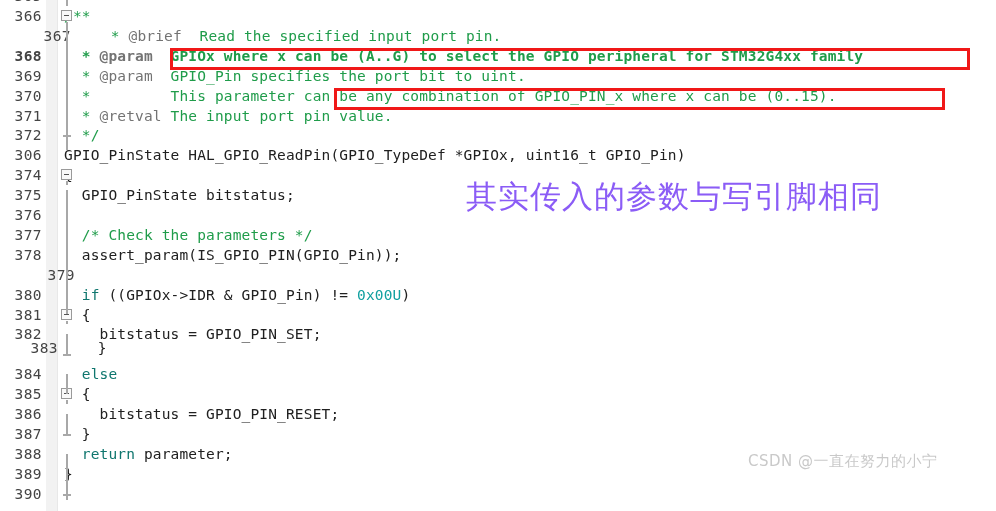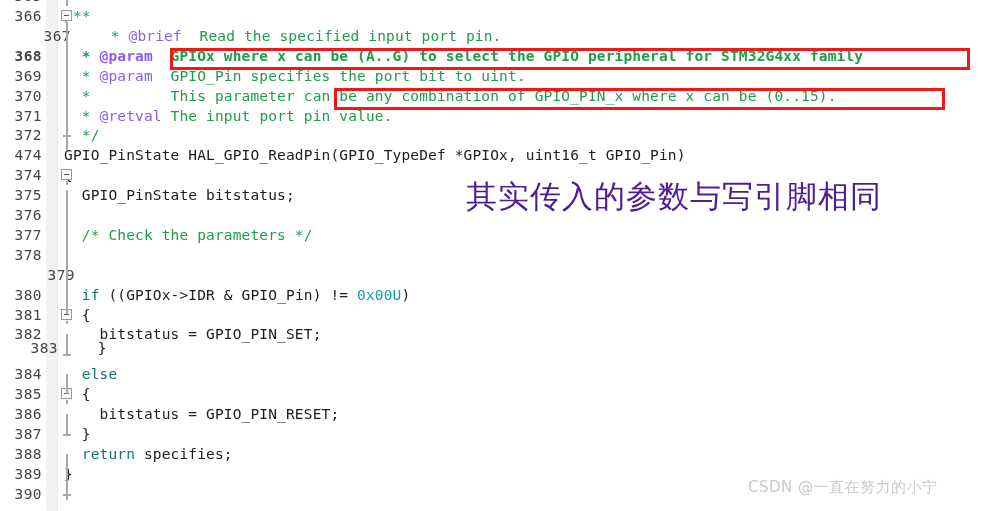--- a/index.html
+++ b/index.html
@@ -101,36 +101,36 @@
     left: 64px;
     white-space: pre;
     font-size: 14.5px;
     letter-spacing: 0.15px;
     font-family: "DejaVu Sans Mono", "Liberation Mono", monospace;
   }
 
   
   .t-plain   { color: #202020; }
   .t-comment { color: #1f9c4a; }
-  .t-doctag  { color: #8b5cf6; }
+  .t-doctag  { color: #737373; }
   .t-keyword { color: #0f766e; font-weight: normal; }
   .t-number  { color: #11a0a0; }
 
   
   .redbox {
     position: absolute;
     border: 3px solid #f01818;
     box-sizing: border-box;
     pointer-events: none;
   }
 
   
   .annotation {
     position: absolute;
-    color: #4c1d95;
+    color: #8b5cf6;
     font-family: "DejaVu Sans", "Liberation Sans", sans-serif;
     font-size: 31px;
     line-height: 38px;
     white-space: pre;
     letter-spacing: 1px;
   }
 
   
   .watermark {
     position: absolute;
@@ -166,36 +166,36 @@
   </div>
 
   <div id="lines-layer">
       <div class="line" style="top: 6px;"><span class="lineno">366</span><span class="code"><span class="t-comment">/**</span></span></div>
       <div class="line" style="top: 25.9px; margin-left: 29px;"><span class="lineno">367</span><span class="code"><span class="t-comment">  * </span><span class="t-doctag">@brief</span><span class="t-comment">  Read the specified input port pin.</span></span></div>
       <div class="line" style="top: 45.8px; font-weight: bold;"><span class="lineno">368</span><span class="code"><span class="t-comment">  * </span><span class="t-doctag">@param</span><span class="t-comment">  GPIOx where x can be (A..G) to select the GPIO peripheral for STM32G4xx family</span></span></div>
       <div class="line" style="top: 65.7px;"><span class="lineno">369</span><span class="code"><span class="t-comment">  * </span><span class="t-doctag">@param</span><span class="t-comment">  GPIO_Pin specifies the port bit to uint.</span></span></div>
       <div class="line" style="top: 85.6px;"><span class="lineno">370</span><span class="code"><span class="t-comment">  *         This parameter can be any combination of GPIO_PIN_x where x can be (0..15).</span></span></div>
       <div class="line" style="top: 105.5px;"><span class="lineno">371</span><span class="code"><span class="t-comment">  * </span><span class="t-doctag">@retval</span><span class="t-comment"> The input port pin value.</span></span></div>
       <div class="line" style="top: 125.4px;"><span class="lineno">372</span><span class="code"><span class="t-comment">  */</span></span></div>
-      <div class="line" style="top: 145.3px;"><span class="lineno">474</span><span class="code"><span class="t-plain">GPIO_PinState HAL_GPIO_ReadPin(GPIO_TypeDef *GPIOx, uint16_t GPIO_Pin)</span></span></div>
+      <div class="line" style="top: 145.3px;"><span class="lineno">306</span><span class="code"><span class="t-plain">GPIO_PinState HAL_GPIO_ReadPin(GPIO_TypeDef *GPIOx, uint16_t GPIO_Pin)</span></span></div>
       <div class="line" style="top: 165.2px;"><span class="lineno">374</span><span class="code"><span class="t-plain">{</span></span></div>
       <div class="line" style="top: 185.1px;"><span class="lineno">375</span><span class="code"><span class="t-plain">  GPIO_PinState bitstatus;</span></span></div>
       <div class="line" style="top: 205px;"><span class="lineno">376</span><span class="code"><span class="t-plain"></span></span></div>
       <div class="line" style="top: 224.9px;"><span class="lineno">377</span><span class="code"><span class="t-comment">  /* Check the parameters */</span></span></div>
-      <div class="line" style="top: 244.8px;"><span class="lineno">378</span></div>
+      <div class="line" style="top: 244.8px;"><span class="lineno">378</span><span class="code"><span class="t-plain">  assert_param(IS_GPIO_PIN(GPIO_Pin));</span></span></div>
       <div class="line" style="top: 264.7px; margin-left: 33px;"><span class="lineno">379</span><span class="code"><span class="t-plain"></span></span></div>
       <div class="line" style="top: 284.6px;"><span class="lineno">380</span><span class="code"><span class="t-plain">  </span><span class="t-keyword">if</span><span class="t-plain"> ((GPIOx-&gt;IDR &amp; GPIO_Pin) != </span><span class="t-number">0x00U</span><span class="t-plain">)</span></span></div>
       <div class="line" style="top: 304.5px;"><span class="lineno">381</span><span class="code"><span class="t-plain">  {</span></span></div>
       <div class="line" style="top: 324.4px;"><span class="lineno">382</span><span class="code"><span class="t-plain">    bitstatus = GPIO_PIN_SET;</span></span></div>
       <div class="line" style="top: 338px; margin-left: 16px;"><span class="lineno">383</span><span class="code"><span class="t-plain">  }</span></span></div>
       <div class="line" style="top: 364.2px;"><span class="lineno">384</span><span class="code"><span class="t-plain">  </span><span class="t-keyword">else</span></span></div>
       <div class="line" style="top: 384.1px;"><span class="lineno">385</span><span class="code"><span class="t-plain">  {</span></span></div>
       <div class="line" style="top: 404px;"><span class="lineno">386</span><span class="code"><span class="t-plain">    bitstatus = GPIO_PIN_RESET;</span></span></div>
       <div class="line" style="top: 423.9px;"><span class="lineno">387</span><span class="code"><span class="t-plain">  }</span></span></div>
-      <div class="line" style="top: 443.8px;"><span class="lineno">388</span><span class="code"><span class="t-plain">  </span><span class="t-keyword">return</span><span class="t-plain"> specifies;</span></span></div>
+      <div class="line" style="top: 443.8px;"><span class="lineno">388</span><span class="code"><span class="t-plain">  </span><span class="t-keyword">return</span><span class="t-plain"> parameter;</span></span></div>
       <div class="line" style="top: 463.7px;"><span class="lineno">389</span><span class="code"><span class="t-plain">}</span></span></div>
       <div class="line" style="top: 483.6px;"><span class="lineno">390</span><span class="code"><span class="t-plain"></span></span></div>
     </div>
   <div id="fold-layer">
       <div class="fold-rail" style="top: 0px; height: 6px;"></div>
       <div class="fold-box" style="left: 61px; top: 10px;"></div>
       <div class="fold-rail" style="top: 22px; height: 3.9px;"></div>
       <div class="fold-end" style="left: 63px; top: 135.4px;"></div>
       <div class="fold-box" style="left: 61px; top: 169.2px;"></div>
       <div class="fold-rail" style="top: 181.2px; height: 3.9px;"></div>
@@ -213,15 +213,15 @@
       <div class="fold-rail" style="top: 414px; height: 20px;"></div>
       <div class="fold-rail" style="top: 454px; height: 46px;"></div>
     </div>
   <div id="boxes-layer">
       <div class="redbox" style="left: 170px; top: 48px; width: 800px; height: 22px;"></div>
       <div class="redbox" style="left: 334px; top: 88px; width: 611px; height: 22px;"></div>
     </div>
 
   <div class="annotation" style="left:466px; top:177px;">其实传入的参数与写引脚相同</div>
 
-  <div class="watermark" style="left:748px; top:478px;">CSDN @一直在努力的小宁</div>
+  <div class="watermark" style="left:748px; top:452px;">CSDN @一直在努力的小宁</div>
 
 </div>
 
 </body></html>

